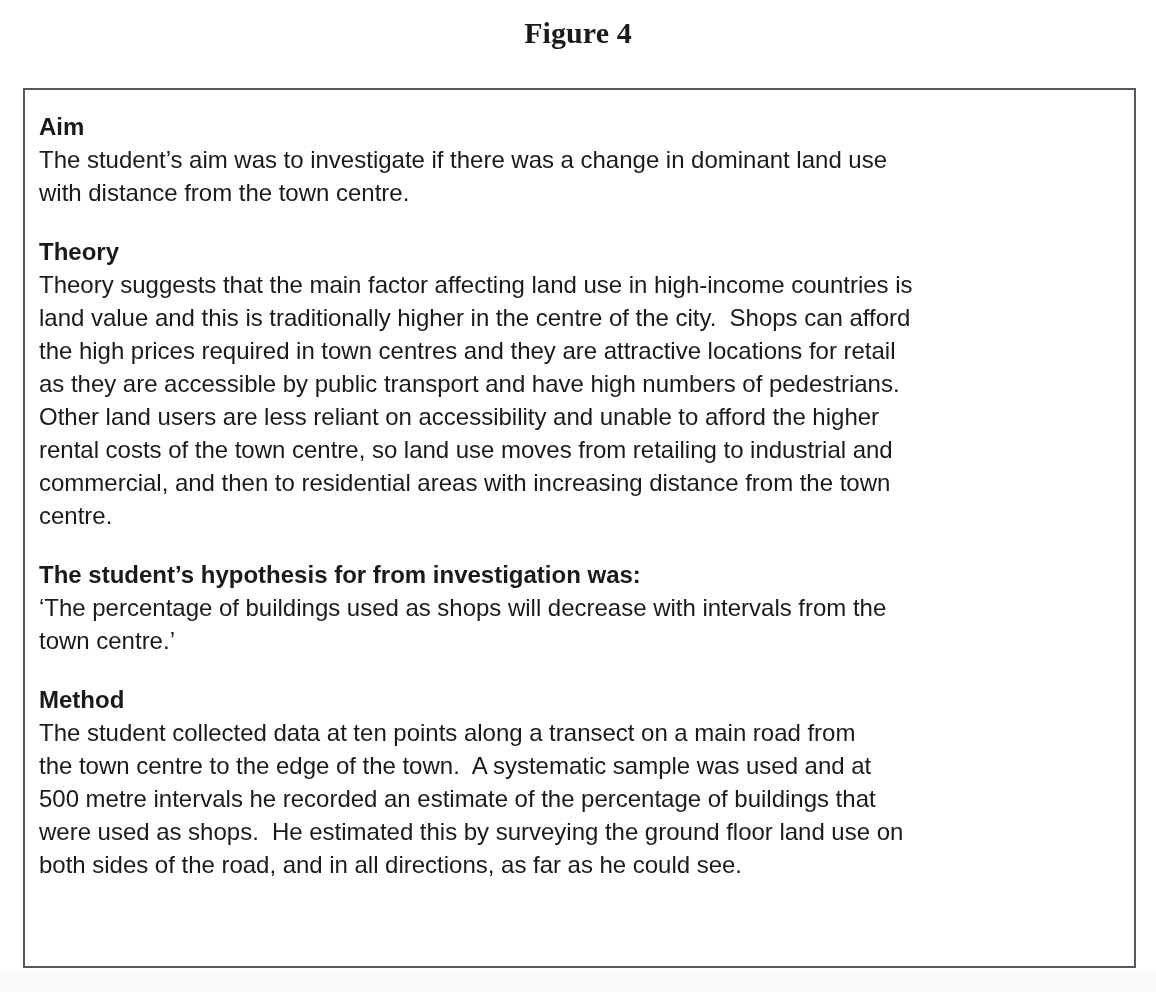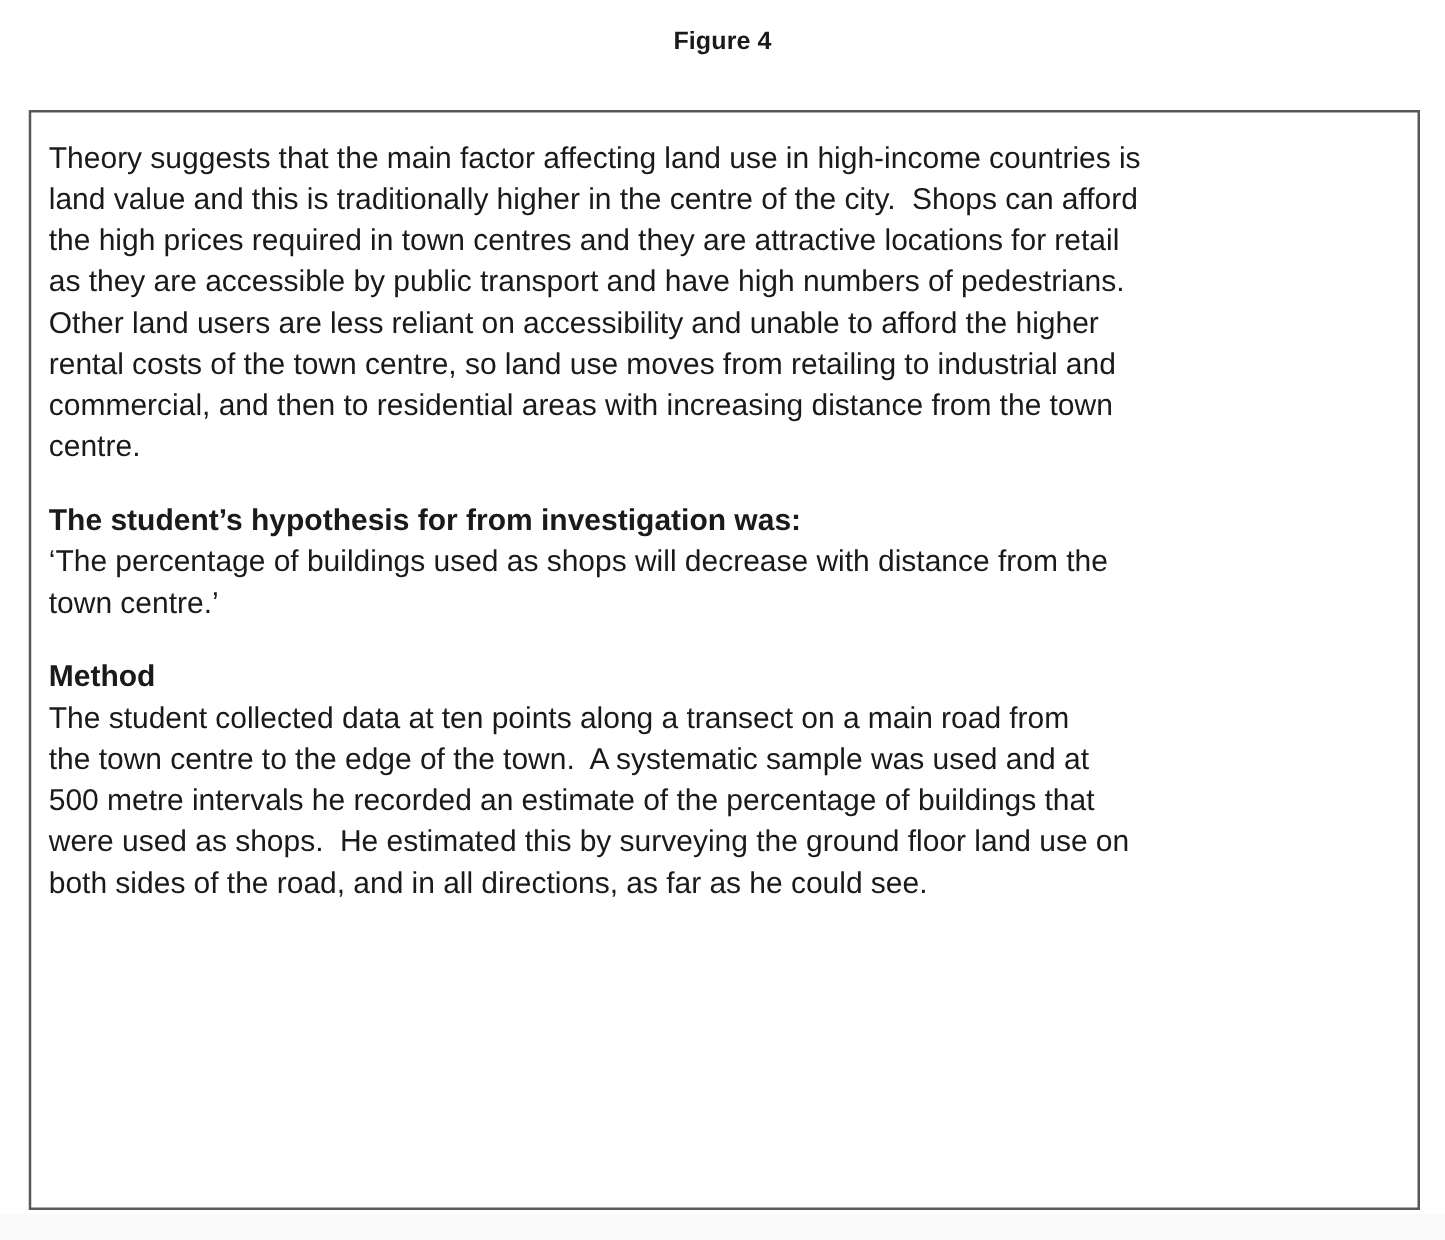--- a/index.html
+++ b/index.html
@@ -41,25 +41,26 @@
     position: relative;
     z-index: 2;
   }
 
   .figure-title {
     position: absolute;
     left: 0;
     top: 18px;
     width: 1156px;
     text-align: center;
-    font-size: 20px;
+    font-size: 30px;
     font-weight: bold;
     line-height: 30px;
     letter-spacing: 0.1px;
     color: #1a1a1a;
+    font-family: Liberation Serif, serif;
   }
 
   .figure-box {
     position: absolute;
     left: 23px;
     top: 88px;
     width: 1113px;
     height: 880px;
     box-sizing: border-box;
     border: 2px solid #55585c;
@@ -98,35 +99,41 @@
 
 <div class="page-underlay"></div>
 <div class="page-sheet"></div>
 
 <div class="figure-wrap">
 
   <div class="figure-title">Figure 4</div>
 
   <div class="figure-box">
 
+    <div class="section">
+      <div class="section-heading">Aim</div>
+      <div class="section-body">The student’s aim was to investigate if there was a change in dominant land use
+with distance from the town centre.</div>
+    </div>
 
     <div class="section">
+      <div class="section-heading">Theory</div>
       <div class="section-body">Theory suggests that the main factor affecting land use in high-income countries is
 land value and this is traditionally higher in the centre of the city.  Shops can afford
 the high prices required in town centres and they are attractive locations for retail
 as they are accessible by public transport and have high numbers of pedestrians.
 Other land users are less reliant on accessibility and unable to afford the higher
 rental costs of the town centre, so land use moves from retailing to industrial and
 commercial, and then to residential areas with increasing distance from the town
 centre.</div>
     </div>
 
     <div class="section">
       <div class="section-heading">The student’s hypothesis for from investigation was:</div>
-      <div class="section-body">‘The percentage of buildings used as shops will decrease with distance from the
+      <div class="section-body">‘The percentage of buildings used as shops will decrease with intervals from the
 town centre.’</div>
     </div>
 
     <div class="section">
       <div class="section-heading">Method</div>
       <div class="section-body">The student collected data at ten points along a transect on a main road from
 the town centre to the edge of the town.  A systematic sample was used and at
 500 metre intervals he recorded an estimate of the percentage of buildings that
 were used as shops.  He estimated this by surveying the ground floor land use on
 both sides of the road, and in all directions, as far as he could see.</div>

